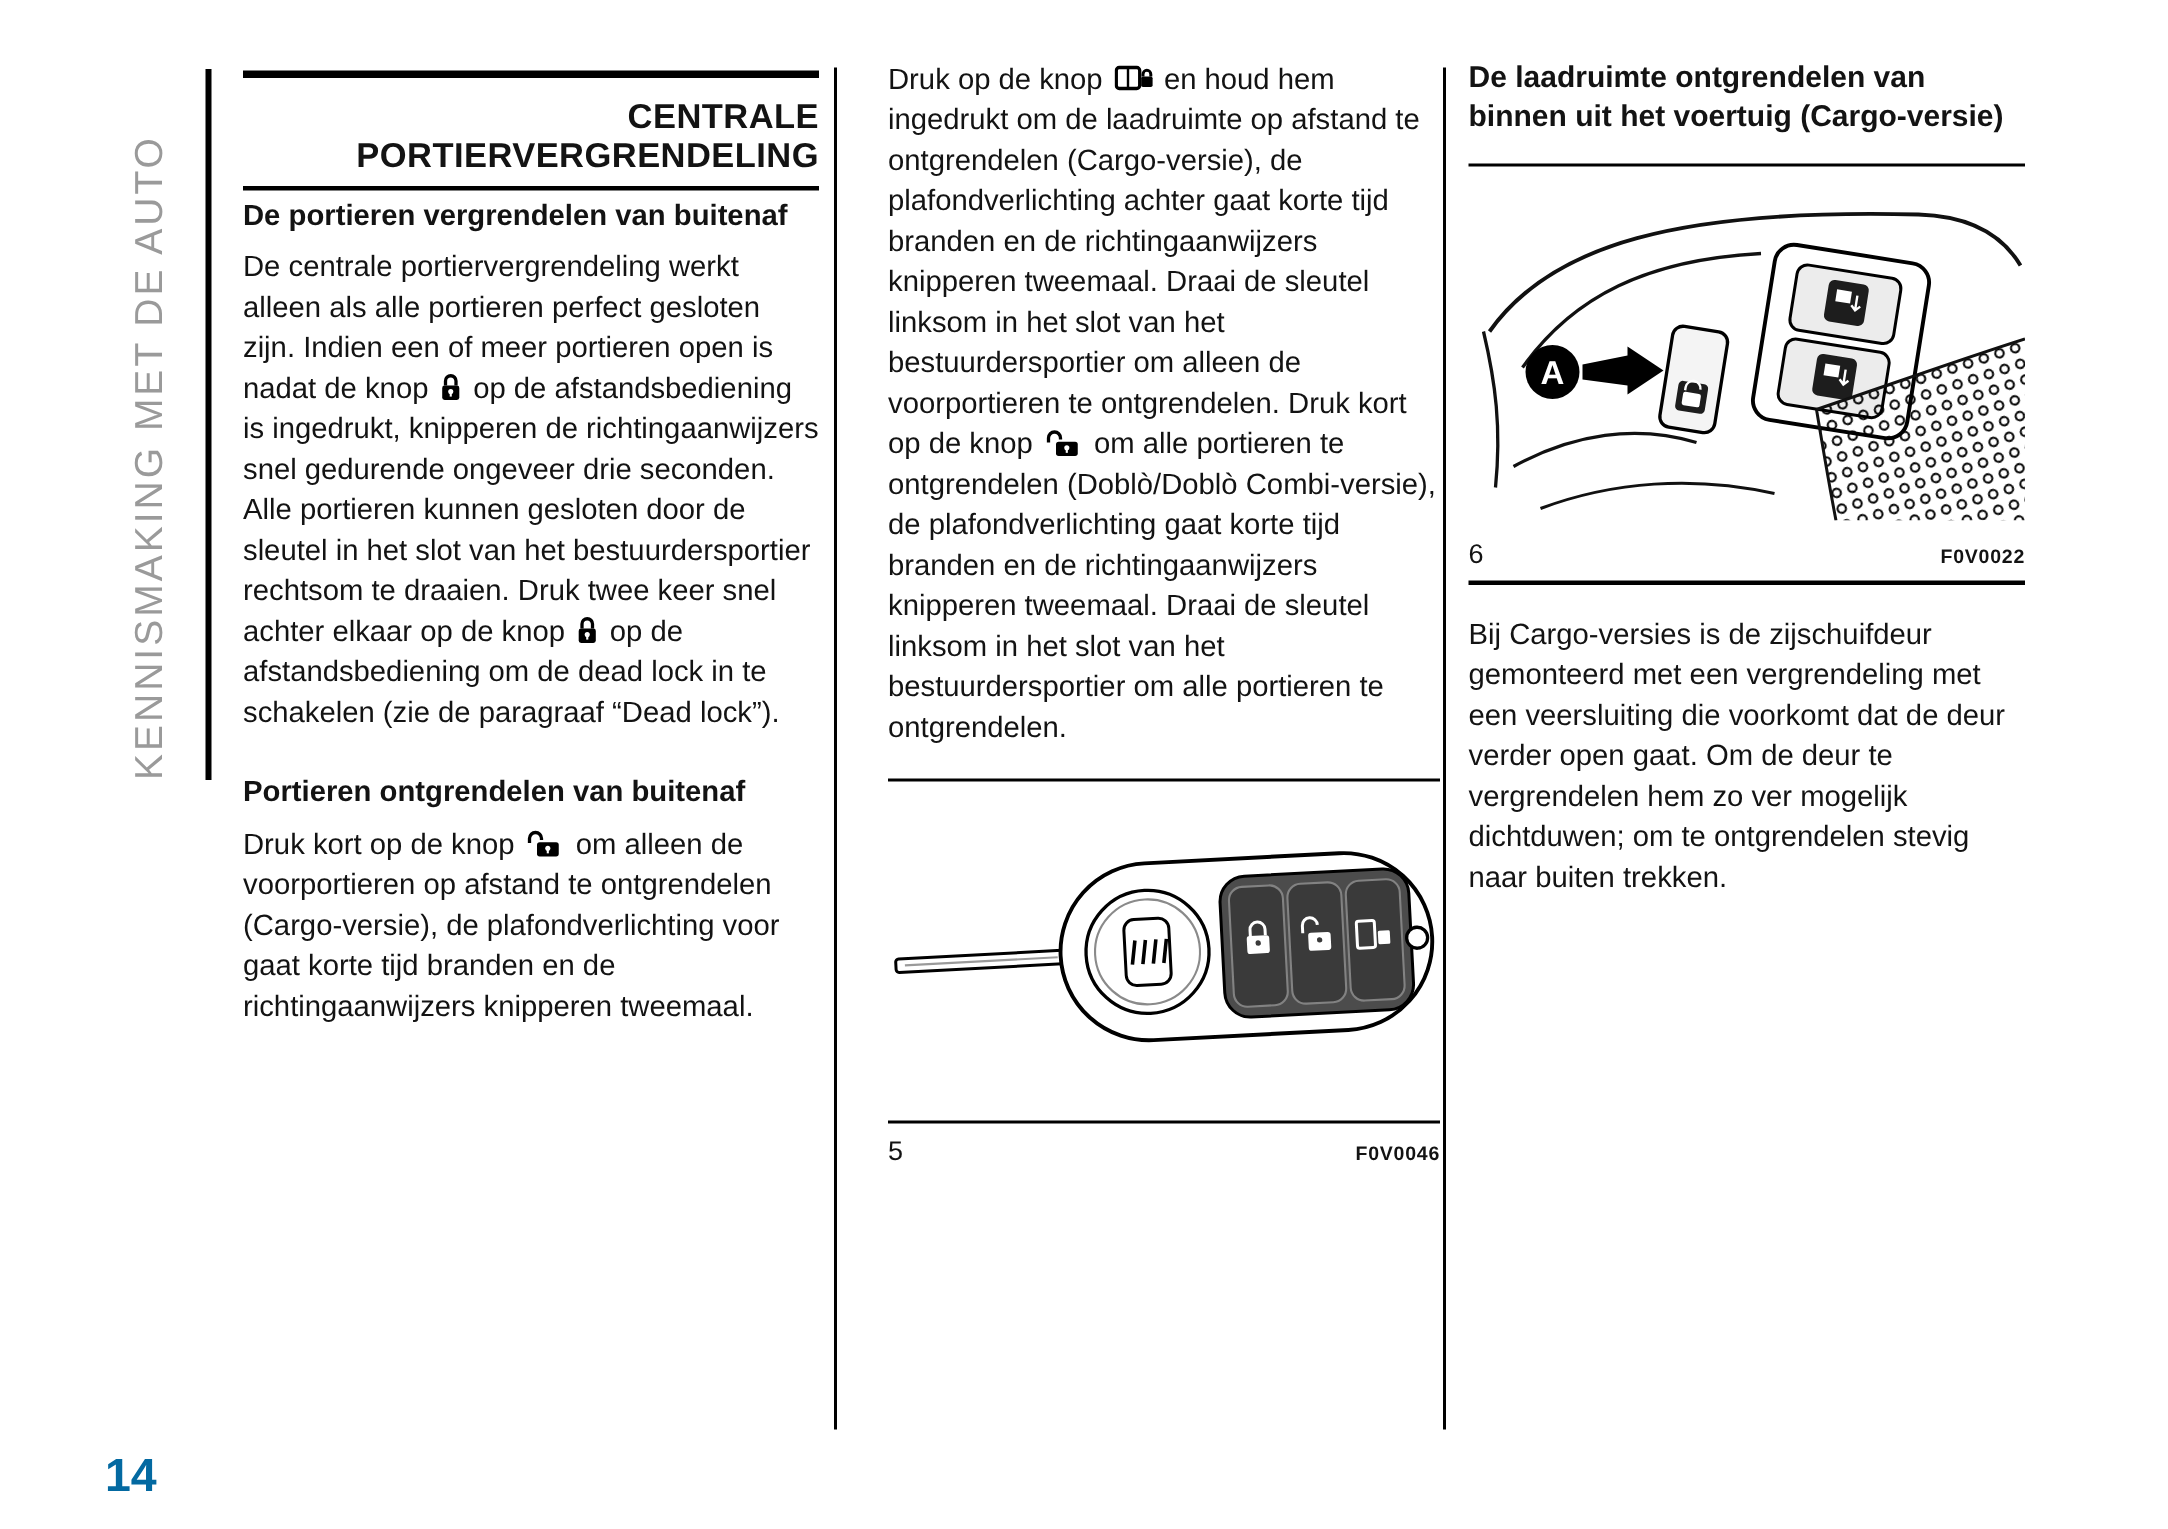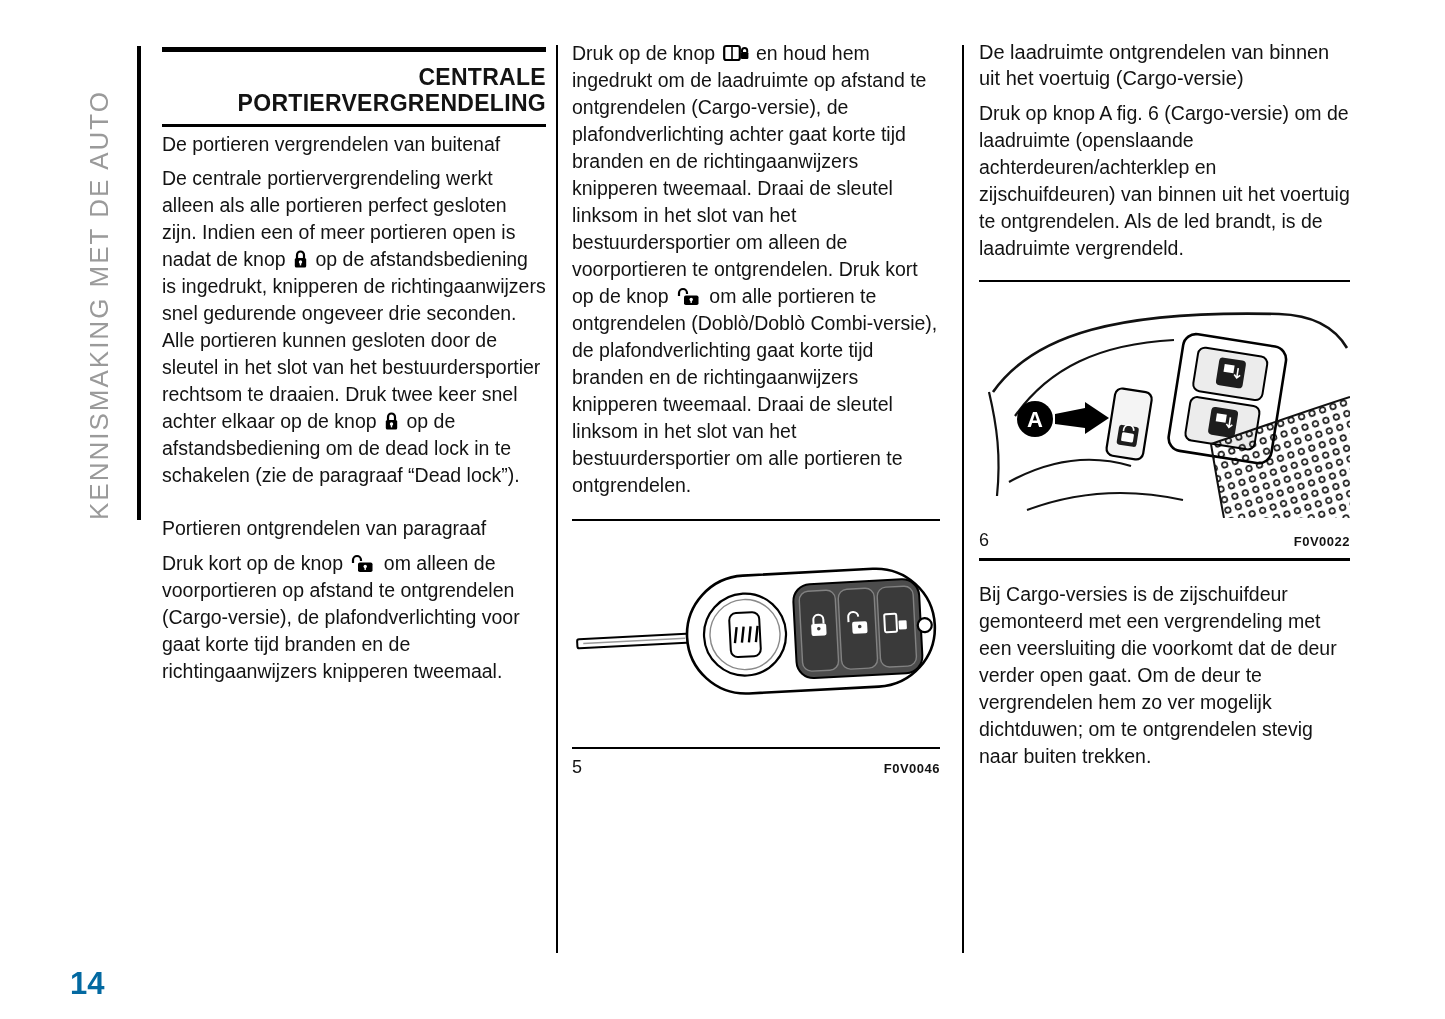--- a/index.html
+++ b/index.html
@@ -15,28 +15,28 @@
     display:flex; align-items:center;
   }
   .sidebar-rule { position:absolute; left:137px; top:46px; width:4px; height:474px; background:#000; }
   .page-number { position:absolute; left:70px; top:966px; font-size:31px; font-weight:bold; color:#0369a1; }
   .vdiv { position:absolute; top:45px; height:908px; width:2px; background:#000; }
   #vdiv1 { left:556px; }
   #vdiv2 { left:962px; }
 
   .col { position:absolute; top:40px; }
   #col1 { left:162px; width:384px; }
-  #col2 { left:572px; width:368px; }
+  #col2 { left:592px; width:368px; }
   #col3 { left:979px; width:371px; }
 
   .h-main { font-size:29px; font-weight:bold; letter-spacing:0.5px; margin:0; line-height:1.05; }
   .rule-thick { height:5px; background:#000; margin-top:7px; }
   .h-sub { font-size:23px; font-weight:bold; letter-spacing:0.3px; line-height:1.12; margin:13px 0 0;text-align:right; }
   .rule-med { height:3px; background:#000; margin-top:7px; }
-  .h3 { font-size:19.5px; font-weight:normal; line-height:1.28; margin:5px 0 9px; }
+  .h3 { font-size:19.5px; font-weight:bold; line-height:1.28; margin:5px 0 9px; }
   .h3-top { margin-top:0; font-size:20px; }
   p.body { font-size:19.5px; line-height:27px; margin:0; }
   .mt { margin-top:27px; }
   .mt-sm { margin-top:9px; }
 
   .fig-rule { height:2px; background:#000; }
   .fig-rule-top { margin-top:20px; }
   .fig-art { display:block; margin:14px auto 12px; }
   .fig-caption { display:flex; justify-content:space-between; align-items:baseline; margin-top:8px; }
   .fig-num { font-size:18px; }
@@ -70,21 +70,21 @@
           <circle cx="7.5" cy="13" r="1.7" fill="#fff"></circle>
           <rect x="6.8" y="13" width="1.4" height="3.4" fill="#fff"></rect>
         </svg><span> op de afstandsbediening is ingedrukt, knipperen de richtingaanwijzers snel gedurende ongeveer drie seconden. Alle portieren kunnen gesloten door de sleutel in het slot van het bestuurdersportier rechtsom te draaien. Druk twee keer snel achter elkaar op de knop </span><svg class="ic" width="15" height="20" viewBox="0 0 15 20">
           <path d="M4 9 V6 a3.5 3.5 0 0 1 7 0 v3" fill="none" stroke="#000" stroke-width="2.2"></path>
           <rect x="1.8" y="9" width="11.4" height="9.6" rx="1.6" fill="#000"></rect>
           <circle cx="7.5" cy="13" r="1.7" fill="#fff"></circle>
           <rect x="6.8" y="13" width="1.4" height="3.4" fill="#fff"></rect>
         </svg><span> op de afstandsbediening om de dead lock in te schakelen (zie de paragraaf “Dead lock”).</span>
     </p>
 
-    <h3 class="h3 mt">Portieren ontgrendelen van paragraaf</h3>
+    <h3 class="h3 mt">Portieren ontgrendelen van buitenaf</h3>
     <p class="body">
       <span>Druk kort op de knop </span><svg class="ic" width="26" height="20" viewBox="0 0 26 20">
           <path d="M3 10 V7 a4 4 0 0 1 8 0 v1" fill="none" stroke="#000" stroke-width="2.2"></path>
           <rect x="8" y="9.5" width="14.5" height="9.5" rx="1.8" fill="#000"></rect>
           <circle cx="15.2" cy="13.5" r="1.7" fill="#fff"></circle>
           <rect x="14.5" y="13.5" width="1.4" height="3.4" fill="#fff"></rect>
         </svg><span> om alleen de voorportieren op afstand te ontgrendelen (Cargo-versie), de plafondverlichting voor gaat korte tijd branden en de richtingaanwijzers knipperen tweemaal.</span>
     </p>
   </section>
 
@@ -132,21 +132,20 @@
 
     <div class="fig-rule"></div>
     <div class="fig-caption">
       <span class="fig-num">5</span>
       <span class="fig-code">F0V0046</span>
     </div>
   </section>
 
   <section class="col" id="col3">
     <h3 class="h3 h3-top">De laadruimte ontgrendelen van binnen uit het voertuig (Cargo-versie)</h3>
-    <p class="body mt-sm">Druk op knop A fig. 6 (Cargo-versie) om de laadruimte (openslaande achterdeuren/achterklep en zijschuifdeuren) van binnen uit het voertuig te ontgrendelen. Als de led brandt, is de laadruimte vergrendeld.</p>
 
     <div class="fig-rule" style="margin-top:18px;"></div>
 
     <svg class="fig-art" width="371" height="222" viewBox="0 0 371 222">
       <path d="M14 96 C 55 38, 140 14, 300 18 C 332 19, 355 30, 368 52" fill="none" stroke="#111" stroke-width="2.6"></path>
       <path d="M36 120 C 70 72, 120 48, 195 44" fill="none" stroke="#111" stroke-width="2.2"></path>
       <path d="M10 96 C 18 130, 22 160, 18 200" fill="none" stroke="#111" stroke-width="2.2"></path>
       <path d="M30 186 C 70 164, 112 158, 152 170" fill="none" stroke="#111" stroke-width="2.2"></path>
       <path d="M48 214 C 96 196, 150 192, 204 204" fill="none" stroke="#111" stroke-width="2"></path>
       <g transform="rotate(9 250 105)">

